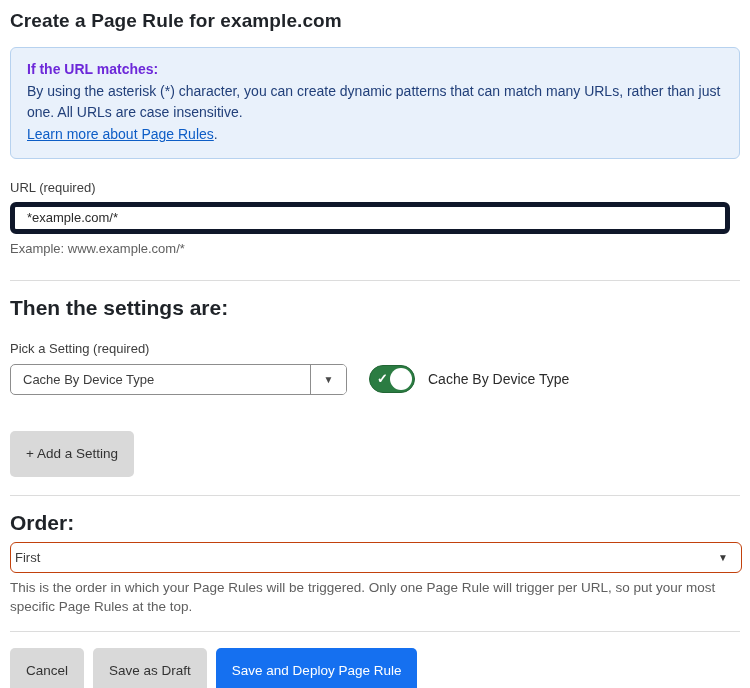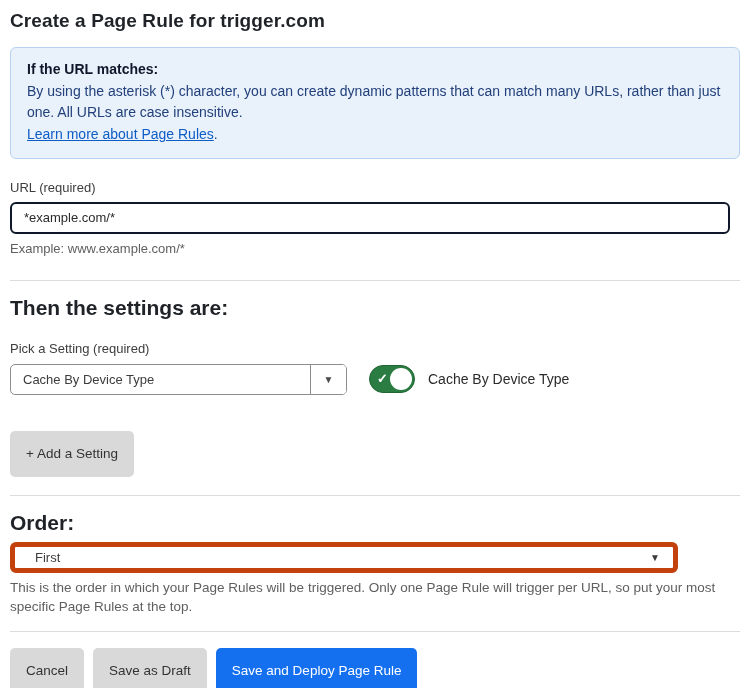--- a/index.html
+++ b/index.html
@@ -28,42 +28,42 @@
     background: #e9f1fb;
     border: 1px solid #b7d2ef;
     border-radius: 6px;
     padding: 11px 16px 12px 16px;
     font-size: 14px;
     line-height: 1.55;
     color: #1d3a72;
   }
   .info-box .info-heading {
     font-weight: 700;
-    color: #0f172a;
+    color: #6d28d9;
   }
   .info-box .info-body { color: #22407a; }
   .info-box a.info-link {
     color: #0d5dc6;
     text-decoration: underline;
     cursor: pointer;
   }
   .info-box .info-period { color: #22407a; }
 
   
   .field-label {
     display: block;
     font-size: 13px;
     color: #3d3d3d;
     margin-top: 21px;
   }
   .text-input {
     margin-top: 7px;
     width: 720px;
     height: 32px;
-    border: 2px solid #0f172a;
+    border: 5px solid #0f172a;
     border-radius: 6px;
     padding: 0 12px;
     font-size: 13px;
     font-family: "Liberation Sans", sans-serif;
     color: #2b2b2b;
     background: #ffffff;
     outline: none;
   }
   .helper-text {
     margin-top: 7px;
@@ -175,28 +175,28 @@
   .btn-primary {
     background: #1570f0;
     color: #ffffff;
   }
   .add-setting-btn { margin-top: 36px; }
 
   
   .select-full {
     position: relative;
     margin-top: 7px;
-    width: 668px;
+    width: 732px;
     height: 31px;
-    border: 5px solid #c2410c;
+    border: 1px solid #c2410c;
     border-radius: 6px;
     background: #ffffff;
     display: flex;
     align-items: center;
-    padding: 0 20px;
+    padding: 0 4px;
     font-size: 13px;
     color: #3d3d3d;
     cursor: pointer;
   }
   .select-full .full-arrow {
     position: absolute;
     right: 13px;
     top: 50%;
     transform: translateY(-50%);
     font-size: 10px;
@@ -213,21 +213,21 @@
     margin-top: 16px;
     display: flex;
     gap: 9px;
   }
 </style>
 </head>
 <body>
 
 <div class="page">
 
-  <h1 class="title">Create a Page Rule for trigger.com</h1>
+  <h1 class="title">Create a Page Rule for example.com</h1>
 
   <div class="info-box">
     <div class="info-heading">If the URL matches:</div>
     <div class="info-body">By using the asterisk (*) character, you can create dynamic patterns that can match many URLs, rather than just one. All URLs are case insensitive.</div>
     <div><a class="info-link">Learn more about Page Rules</a><span class="info-period">.</span></div>
   </div>
 
   <label class="field-label">URL (required)</label>
   <input class="text-input" type="text" value="*example.com/*" style="">
   <div class="helper-text">Example: www.example.com/*</div>

